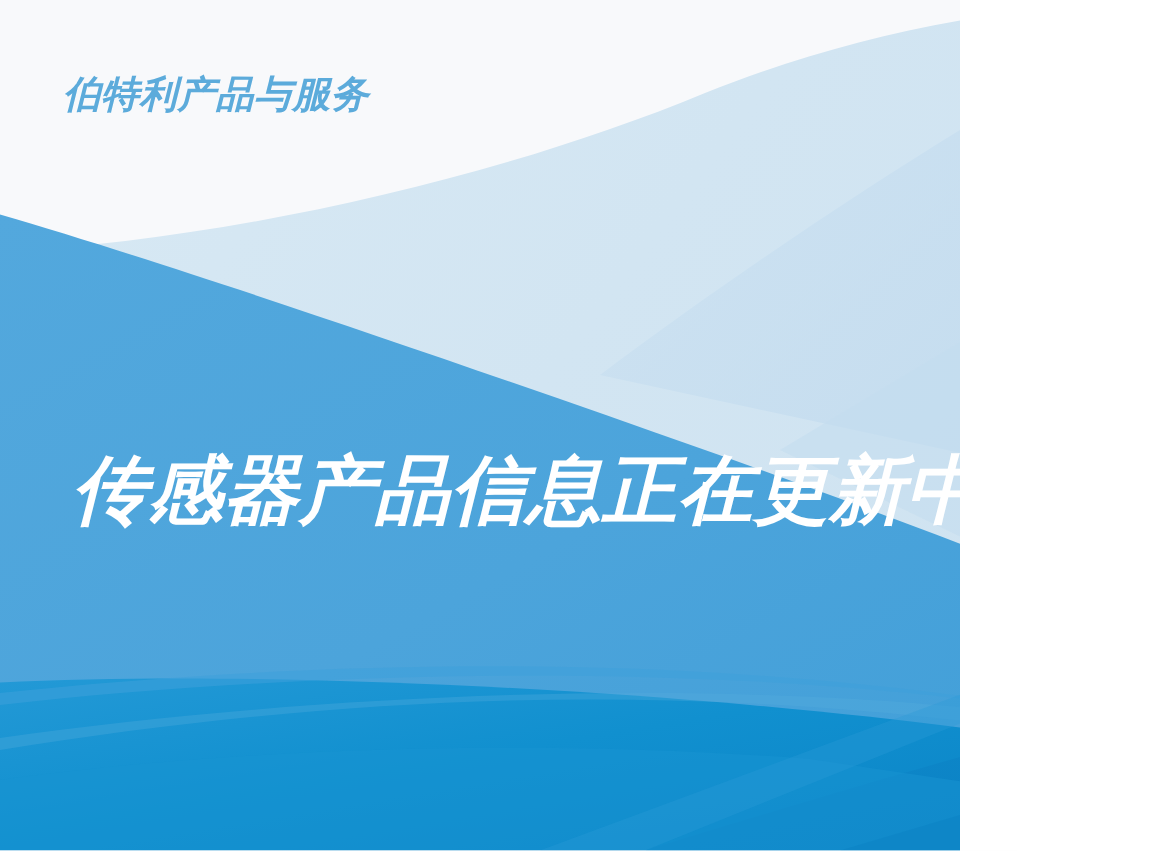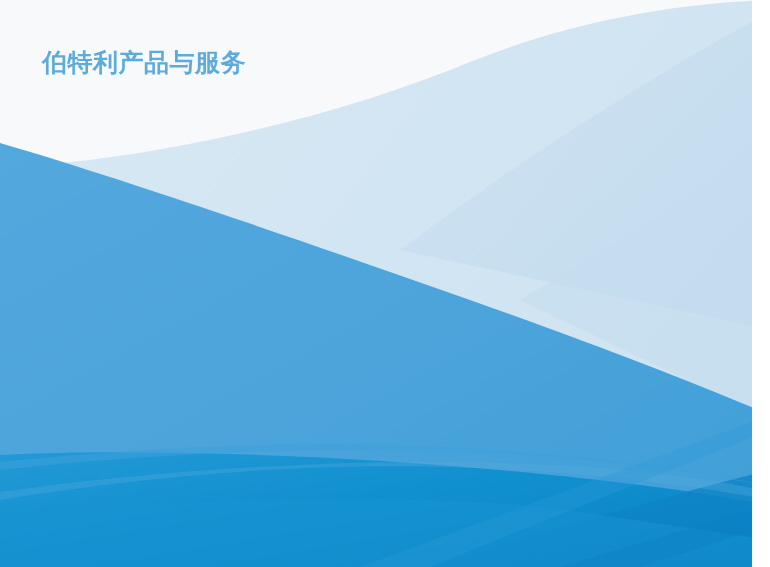--- a/index.html
+++ b/index.html
@@ -3,25 +3,26 @@
 <meta charset="utf-8">
 <title>Placeholder Banner</title>
 <style>
   html, body {
     margin: 0;
     padding: 0;
     background: #ffffff;
   }
   #stage {
     position: relative;
-    width: 752px;
+    width: 640px;
     height: 567px;
     overflow: hidden;
     font-family: "DejaVu Sans", "Liberation Sans", sans-serif;
     background: #f8f9fb;
+    font-style: italic;
   }
   #bg-art {
     position: absolute;
     inset: 0;
     width: 770px;
     height: 567px;
     display: block;
   }
   .text-layer {
     position: absolute;
@@ -122,16 +123,17 @@
     <path d="M0,520 C160,498 360,492 540,506 L770,540 L770,567 L0,567 Z" fill="#1793d1" opacity="0.5"></path>
 
     <path d="M770,430 L430,567 L360,567 L770,415 Z" fill="#2b9bd7" opacity="0.35"></path>
 
     <path d="M770,505 L560,567 L640,567 L770,525 Z" fill="#0b80c3" opacity="0.45"></path>
   </svg>
 
   <div class="text-layer">
     <div class="brand-eyebrow">伯特利产品与服务</div>
 
+    <div class="headline">传感器产品信息正在更新中</div>
 
   </div>
 
 </div>
 
 </body></html>

